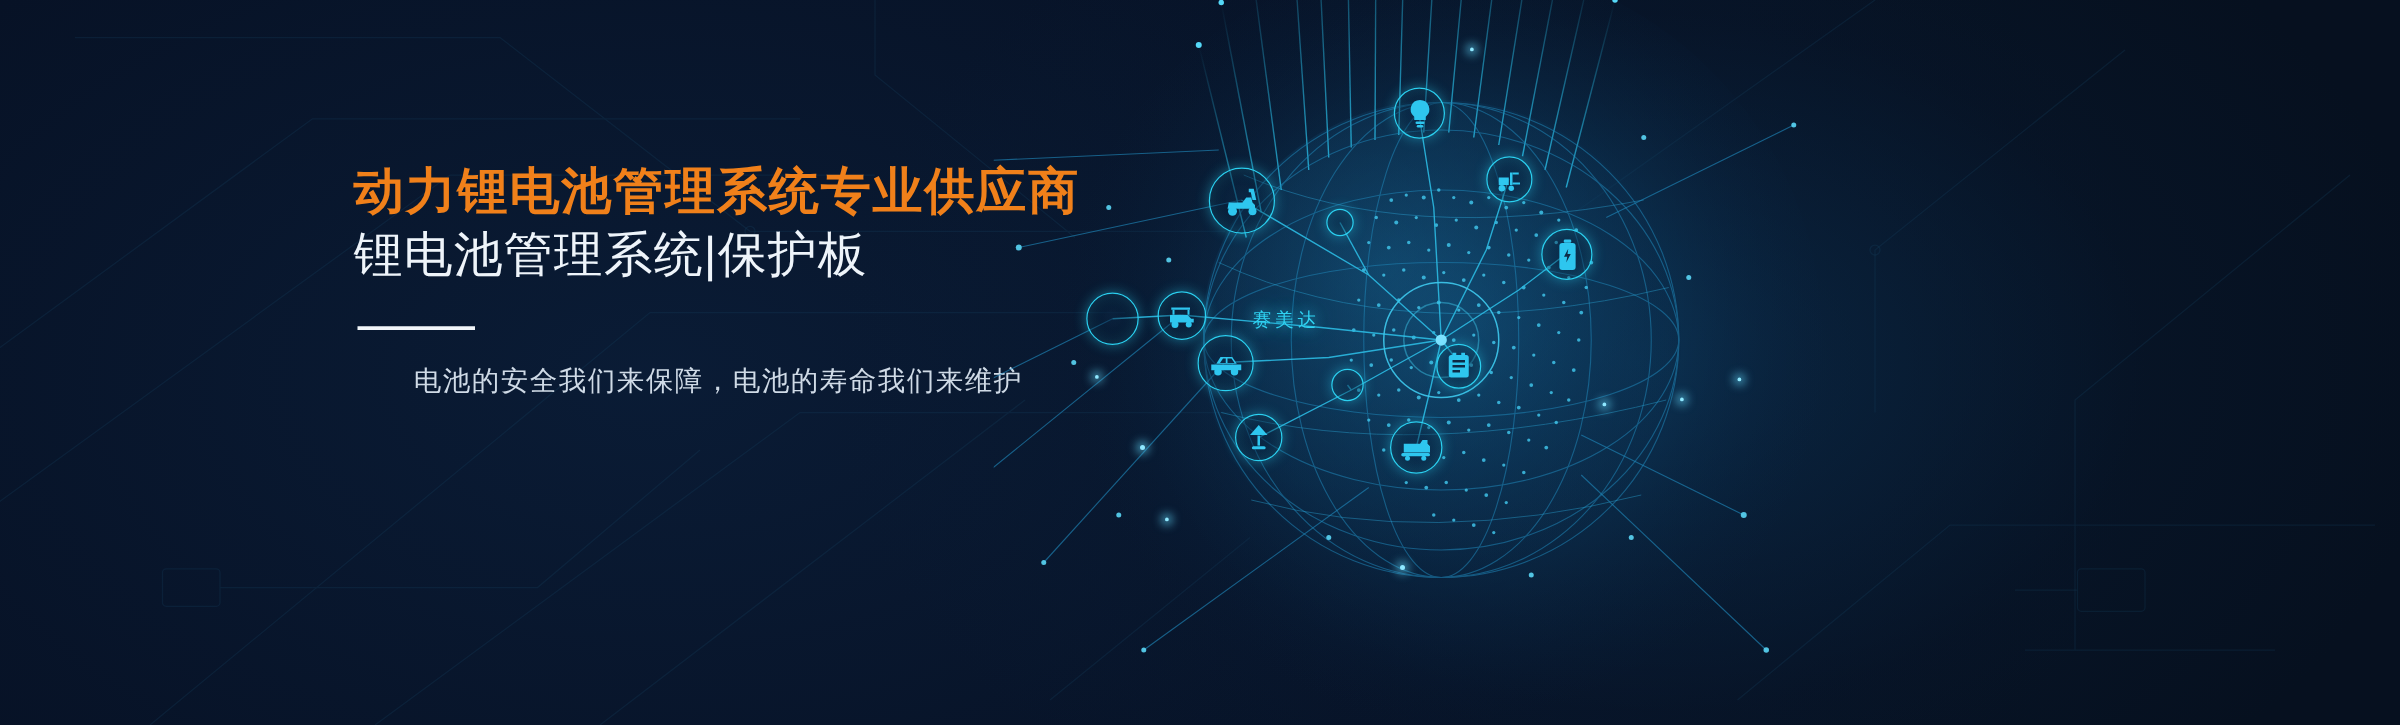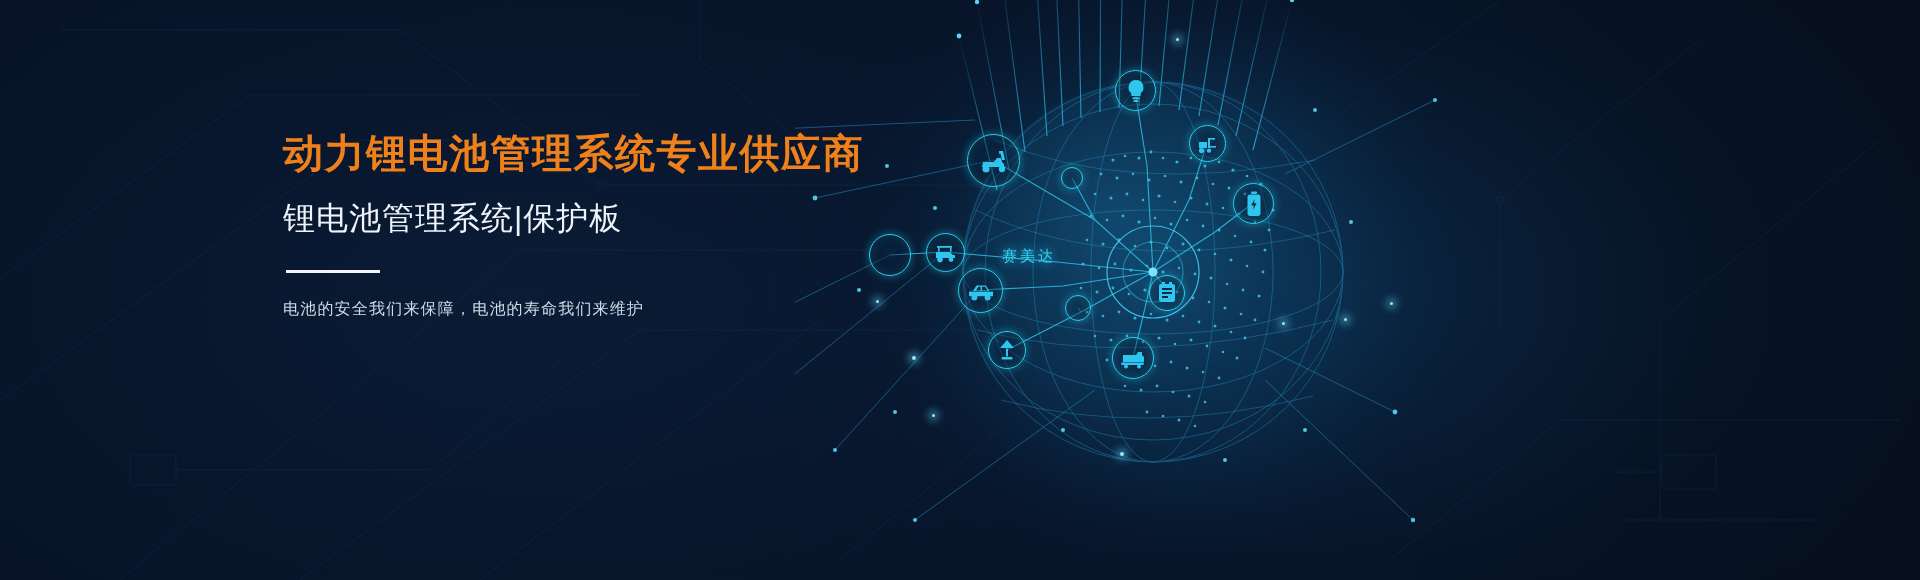--- a/index.html
+++ b/index.html
@@ -30,39 +30,40 @@
   }
   .headline {
     font-size: 40px;
     font-weight: 700;
     letter-spacing: 1.5px;
     color: #f0801a;
     line-height: 1.18;
     white-space: nowrap;
   }
   .subheadline {
-    margin-top: 22px;
-    font-size: 32px;
+    margin-top: 5px;
+    font-size: 39px;
     font-weight: 400;
     letter-spacing: 1px;
     color: #eef4fa;
     line-height: 1.2;
     white-space: nowrap;
   }
   .divider {
     margin-top: 32px; margin-left: 3px;
     width: 94px; height: 3px;
     background: #f2f6fa;
   }
   .tagline {
     margin-top: 26px;
-    font-size: 16px;
+    font-size: 22px;
     letter-spacing: 1.2px;
     color: #cfdae6;
     white-space: nowrap;
+    margin-left: 48px;
   }
 
   
   .globe-wrap {
     position: absolute;
     left: 795px; top: -40px;
     width: 700px; height: 660px;
   }
   .globe-svg { position:absolute; inset:0; width:100%; height:100%; }
 

